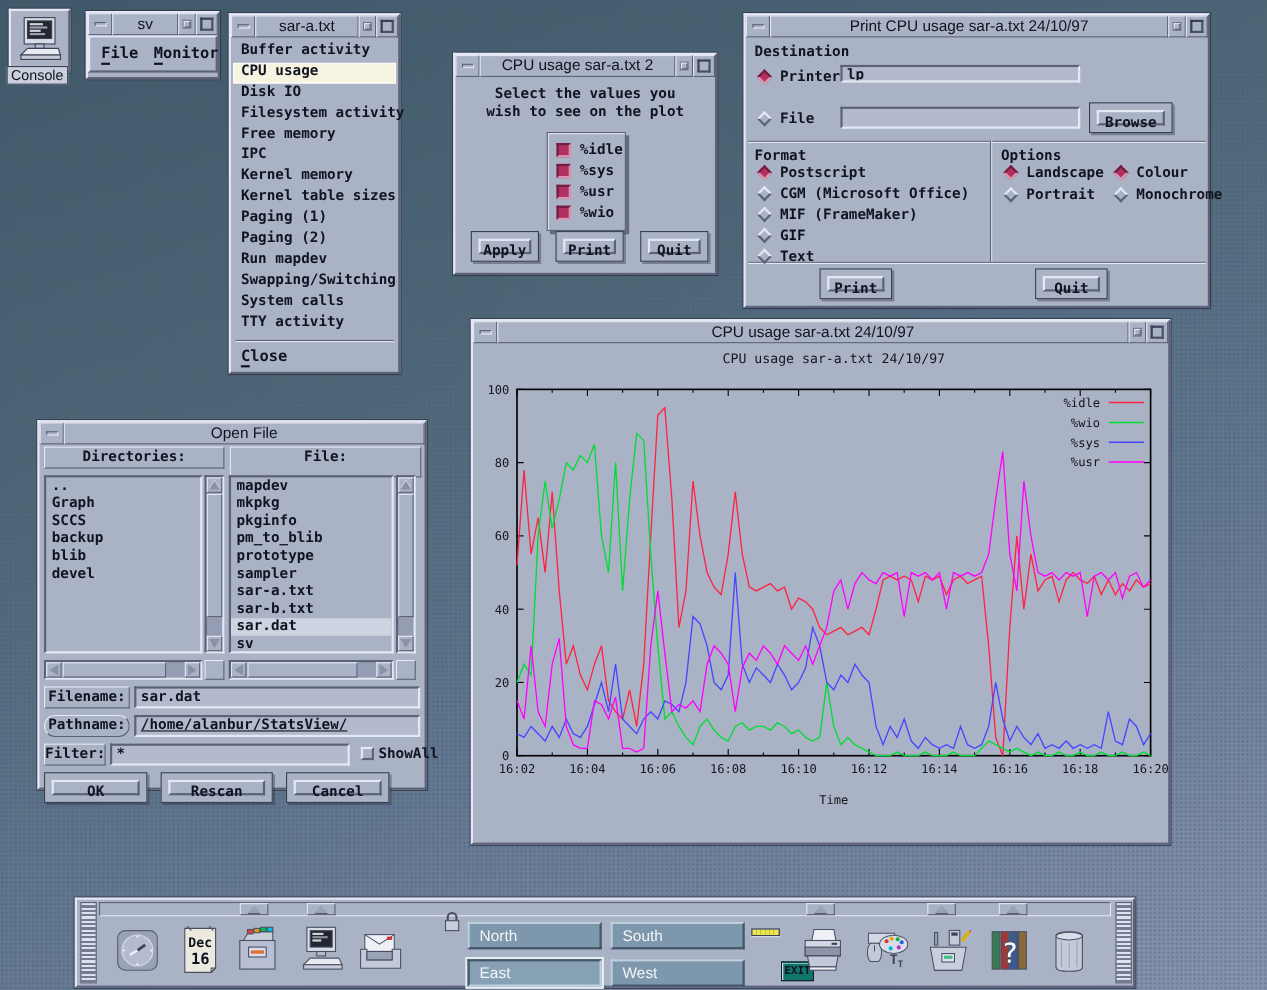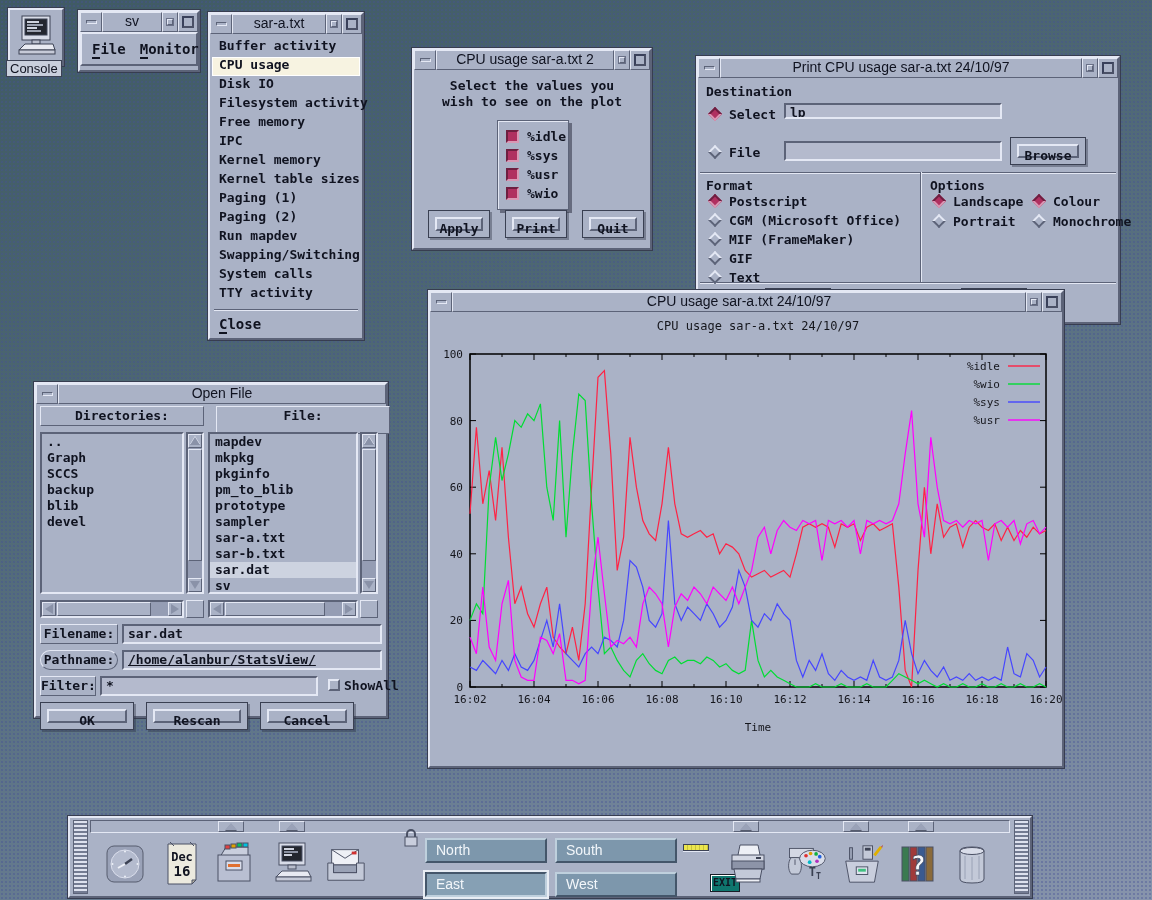--- a/index.html
+++ b/index.html
@@ -176,38 +176,38 @@
     <button class="btn">Apply</button>
   </div>
   <div class="ring" style="left:91px;top:160px;width:62px;height:28px;">
     <button class="btn">Print</button>
   </div>
   <div class="ring" style="left:168px;top:160px;width:62px;height:28px;">
     <button class="btn">Quit</button>
   </div>
 </div>
 
-<div class="win" style="left:696px;top:12px;width:424px;height:268px;margin-top:44px;">
+<div class="win" style="left:676px;top:12px;width:424px;height:268px;">
   <div class="tbar">
     <div class="tseg tbtn">
         <div class="dash"></div>
       </div>
     <div class="tseg ttl">Print CPU usage  sar-a.txt  24/10/97</div>
     <div class="tseg tbtn" style="width:16px;">
         <div class="minsq"></div>
       </div>
     <div class="tseg tbtn" style="width:20px;">
         <div class="maxsq"></div>
       </div>
   </div>
   <div style="position:absolute;left:0;top:20px;right:0;bottom:0;">
     <div class="ctext" style="left:8px;top:6px;">Destination</div>
     <div class="optrow" style="left:12px;top:27px;">
       <span class="dia on"></span>
-      <span class="ctext" style="position:static;">Select</span>
+      <span class="ctext" style="position:static;">Printer</span>
     </div>
     <div class="field" style="left:86px;top:25px;width:218px;height:16px;">lp</div>
     <div class="optrow" style="left:12px;top:65px;">
       <span class="dia"></span>
       <span class="ctext" style="position:static;">File</span>
     </div>
     <div class="field" style="left:86px;top:63px;width:218px;height:20px;"></div>
     <div class="ring" style="left:312px;top:59px;width:76px;height:28px;">
       <button class="btn">Browse</button>
     </div>
@@ -364,21 +364,21 @@
 
 <div class="win" style="left:34px;top:382px;width:354px;height:336px;">
   <div class="tbar">
     <div class="tseg tbtn">
         <div class="dash"></div>
       </div>
     <div class="tseg ttl">Open File</div>
   </div>
   <div style="position:absolute;left:0;top:20px;right:0;bottom:0;">
     <div class="chip" style="left:4px;top:2px;width:164px;height:20px;">Directories:</div>
-    <div class="chip" style="left:180px;top:2px;width:174px;height:28px;">File:</div>
+    <div class="chip" style="left:173px;top:2px;width:174px;height:28px;">File:</div>
     <div class="listbox" id="dir-list" style="left:4px;top:28px;width:144px;height:162px;">
         <div class="lrow">..</div>
         <div class="lrow">Graph</div>
         <div class="lrow">SCCS</div>
         <div class="lrow">backup</div>
         <div class="lrow">blib</div>
         <div class="lrow">devel</div>
       </div>
     <div class="vsb" style="left:150px;top:28px;height:162px;">
       <div class="sbbtn" style="left:0;top:0;">

